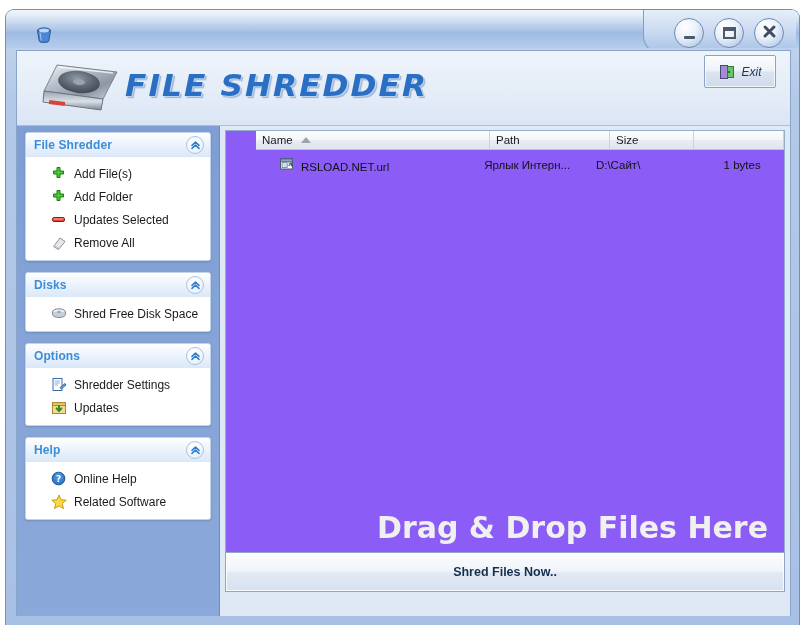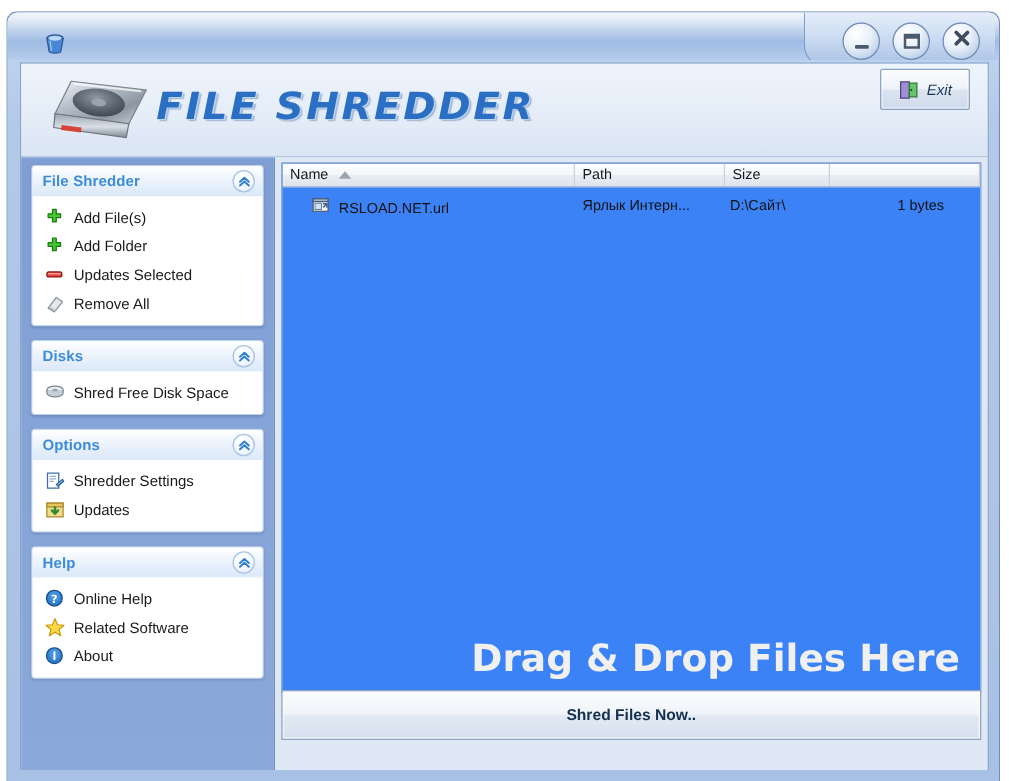--- a/index.html
+++ b/index.html
@@ -218,21 +218,21 @@
   }
 
   .panel-body {
     background: #ffffff;
     padding: 5px 0 6px 0;
   }
   .panel-item {
     display: flex;
     align-items: center;
     height: 23px;
-    padding-left: 9px;
+    padding-left: 24px;
     gap: 7px;
     cursor: pointer;
   }
   .panel-item .it-label {
     font-size: 12px;
     color: #1a1a1a;
     white-space: nowrap;
   }
   .icon-slot {
     width: 17px; height: 17px;
@@ -249,24 +249,25 @@
     right: 0; bottom: 0;
     background: #dfe9f6;
     padding: 4px 5px 5px 5px;
     box-sizing: border-box;
   }
   .listview {
     position: absolute;
     left: 5px; top: 4px;
     right: 5px;
     height: 424px;
-    background: #3b82f6;
+    background: #8b5cf6;
     border: 1px solid #97aecb;
     box-sizing: border-box;
     overflow: hidden;
+    padding-left: 30px;
   }
   .col-headers {
     display: flex;
     height: 19px;
     background: linear-gradient(to bottom, #fdfdfe 0%, #f4f6f9 48%, #e9edf3 52%, #dfe5ee 100%);
     border-bottom: 1px solid #bcc8d8;
     box-sizing: border-box;
   }
   .col-head {
     position: relative;
@@ -566,30 +567,20 @@
 
           <div class="panel-item">
             <span class="icon-slot">
               <svg width="16" height="16" viewBox="0 0 16 16">
                 <path d="M8 1 L10 5.8 L15.2 6.2 L11.2 9.6 L12.5 14.6 L8 11.8 L3.5 14.6 L4.8 9.6 L0.8 6.2 L6 5.8 Z" fill="#ffd84a" stroke="#c89a10" stroke-width="1" stroke-linejoin="round"></path>
               </svg>
             </span>
             <span class="it-label">Related Software</span>
           </div>
 
-          <div class="panel-item">
-            <span class="icon-slot">
-              <svg width="15" height="15" viewBox="0 0 15 15">
-                <circle cx="7.5" cy="7.5" r="6.3" fill="#2f7fd0" stroke="#1a4f8e" stroke-width="1"></circle>
-                <circle cx="7.5" cy="6" r="4.4" fill="#5ba1e4" opacity=".5"></circle>
-                <rect x="6.8" y="4" width="1.5" height="7" fill="#ffffff"></rect>
-              </svg>
-            </span>
-            <span class="it-label">About</span>
-          </div>
 
         </div>
       </div>
 
     </div>
 
     <div class="listwrap">
 
       <div class="listview">
 

